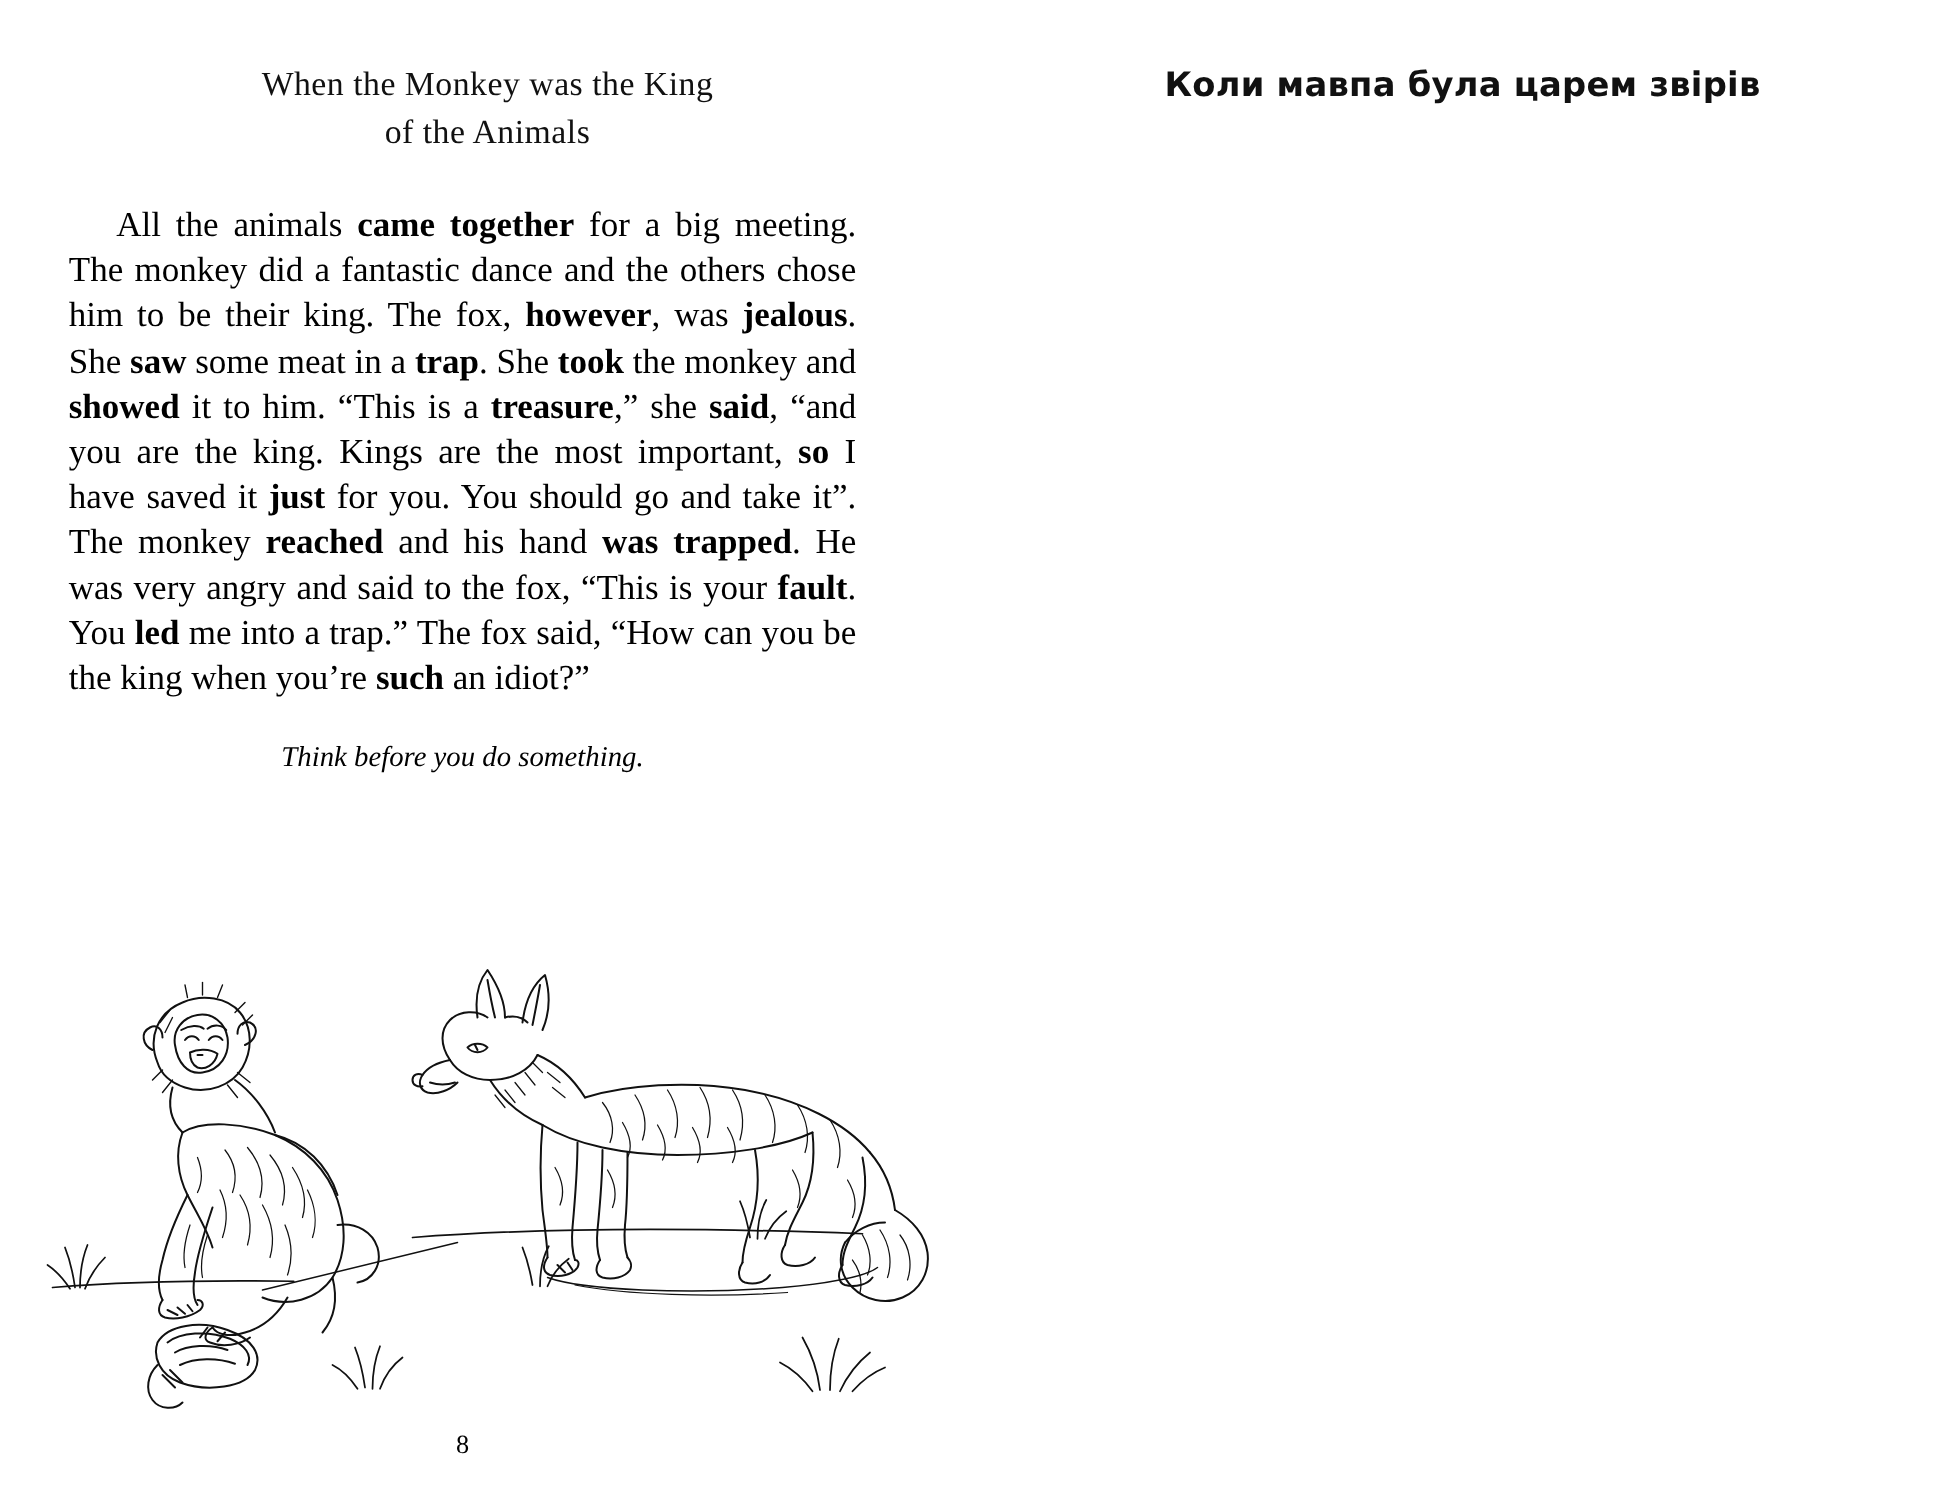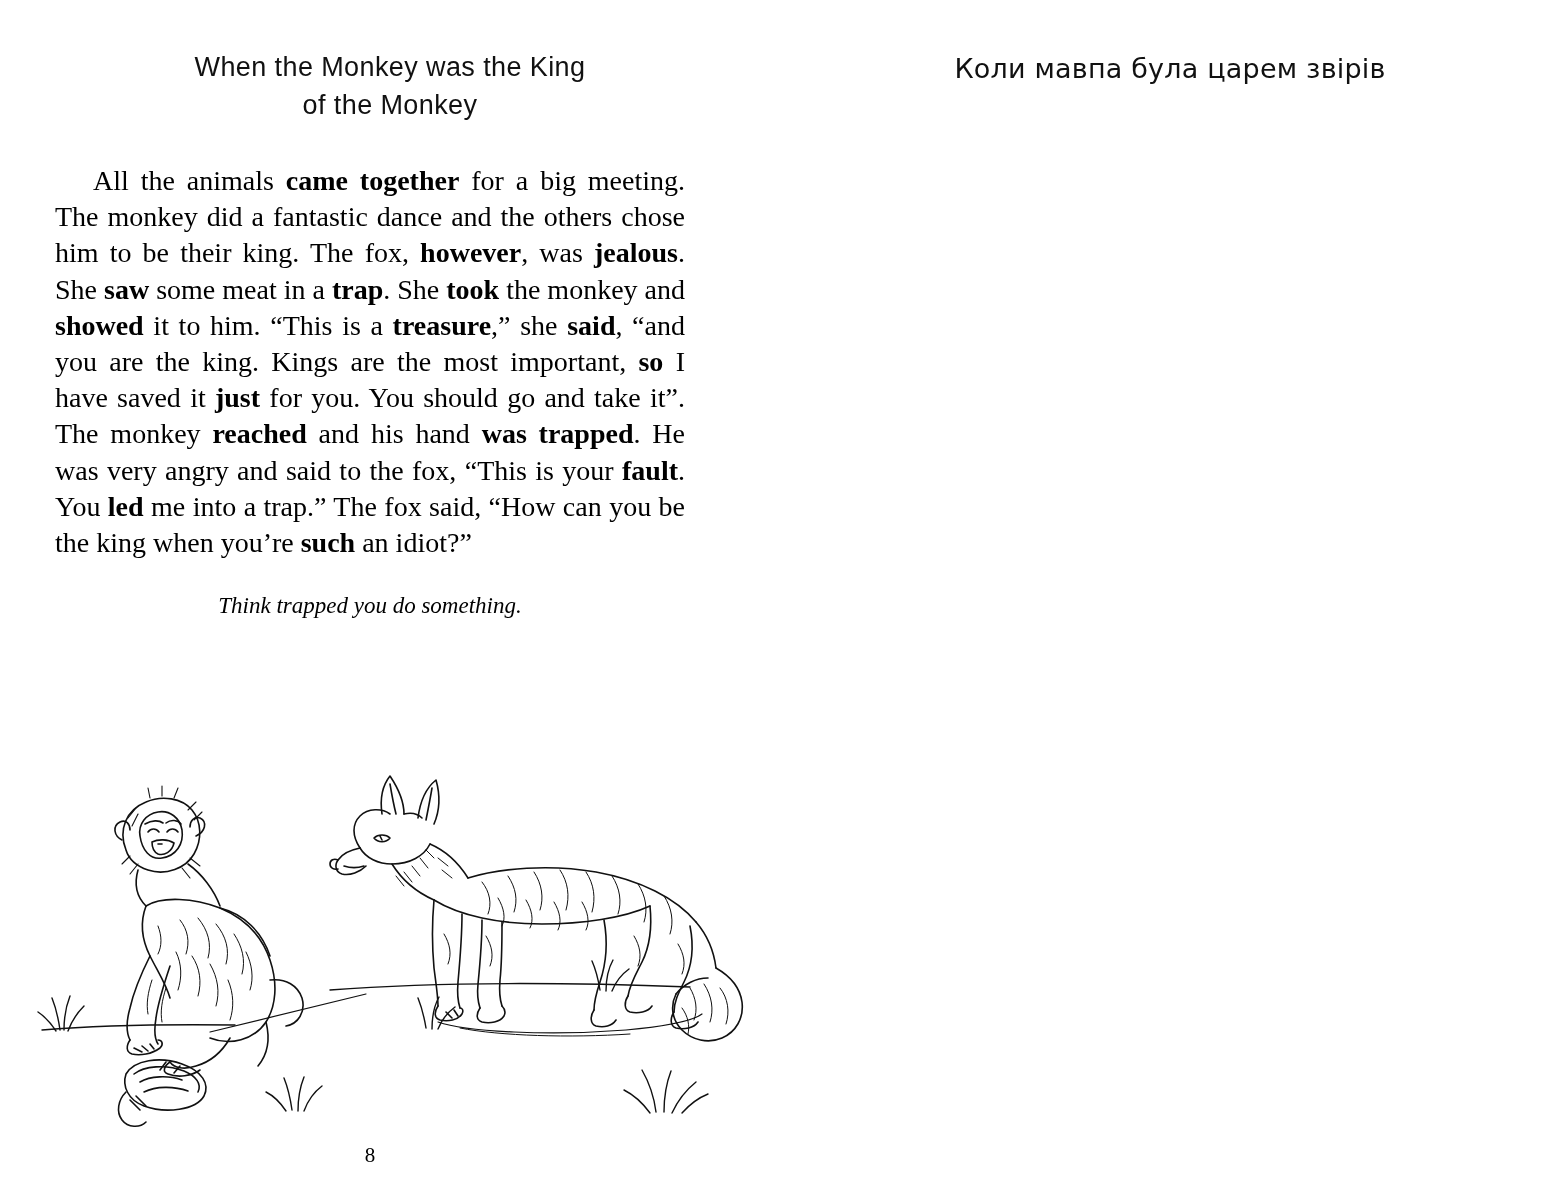--- a/index.html
+++ b/index.html
@@ -27,30 +27,31 @@
     top: 0;
     height: 1200px;
   }
   .col-left {
     left: 0;
     width: 780px;
   }
   .col-right {
     left: 780px;
     width: 779px;
+    font-weight: bold;
   }
 
   
   .title-en {
     position: absolute;
     top: 48px;
     left: 60px;
     width: 660px;
     text-align: center;
-    font-family: Liberation Sans, sans-serif;
+    font-family: Liberation Serif, serif;
     font-size: 27px;
     line-height: 38px;
     letter-spacing: 0.4px;
     color: #111;
   }
   .title-uk {
     position: absolute;
     top: 50px;
     left: 60px;
     width: 660px;
@@ -105,28 +106,28 @@
 </style>
 </head>
 <body>
 
 <div class="page">
 
   <div class="col col-left">
 
     <div class="title-en">
       <div>When the Monkey was the King</div>
-      <div>of the Monkey</div>
+      <div>of the Animals</div>
     </div>
 
     <div class="body-en">
       <p>All the animals <b>came together</b> for a big meeting. The monkey did a fantastic dance and the others chose him to be their king. The fox, <b>however</b>, was <b>jealous</b>. She <b>saw</b> some meat in a <b>trap</b>. She <b>took</b> the monkey and <b>showed</b> it to him. “This is a <b>treasure</b>,” she <b>said</b>, “and you are the king. Kings are the most important, <b>so</b> I have saved it <b>just</b> for you. You should go and take it”. The monkey <b>reached</b> and his hand <b>was trapped</b>. He was very angry and said to the fox, “This is your <b>fault</b>. You <b>led</b> me into a trap.”  The fox said, “How can you be the king when you’re <b>such</b> an idiot?”</p>
     </div>
 
-    <div class="moral-en">Think trapped you do something.</div>
+    <div class="moral-en">Think before you do something.</div>
 
     <div class="illus">
       <svg width="720" height="400" viewBox="0 0 720 400" xmlns="http://www.w3.org/2000/svg" fill="none" stroke="#111" stroke-width="1.6" stroke-linecap="round" stroke-linejoin="round">
 
         <path d="M12 290 C 60 286, 130 284, 205 285" stroke-width="1.4"></path>
 
         <path d="M300 250 C 390 243, 500 241, 660 247" stroke-width="1.4"></path>
 
         <g stroke-width="1.4">
           <path d="M30 290 C 28 276, 26 268, 22 258"></path>

